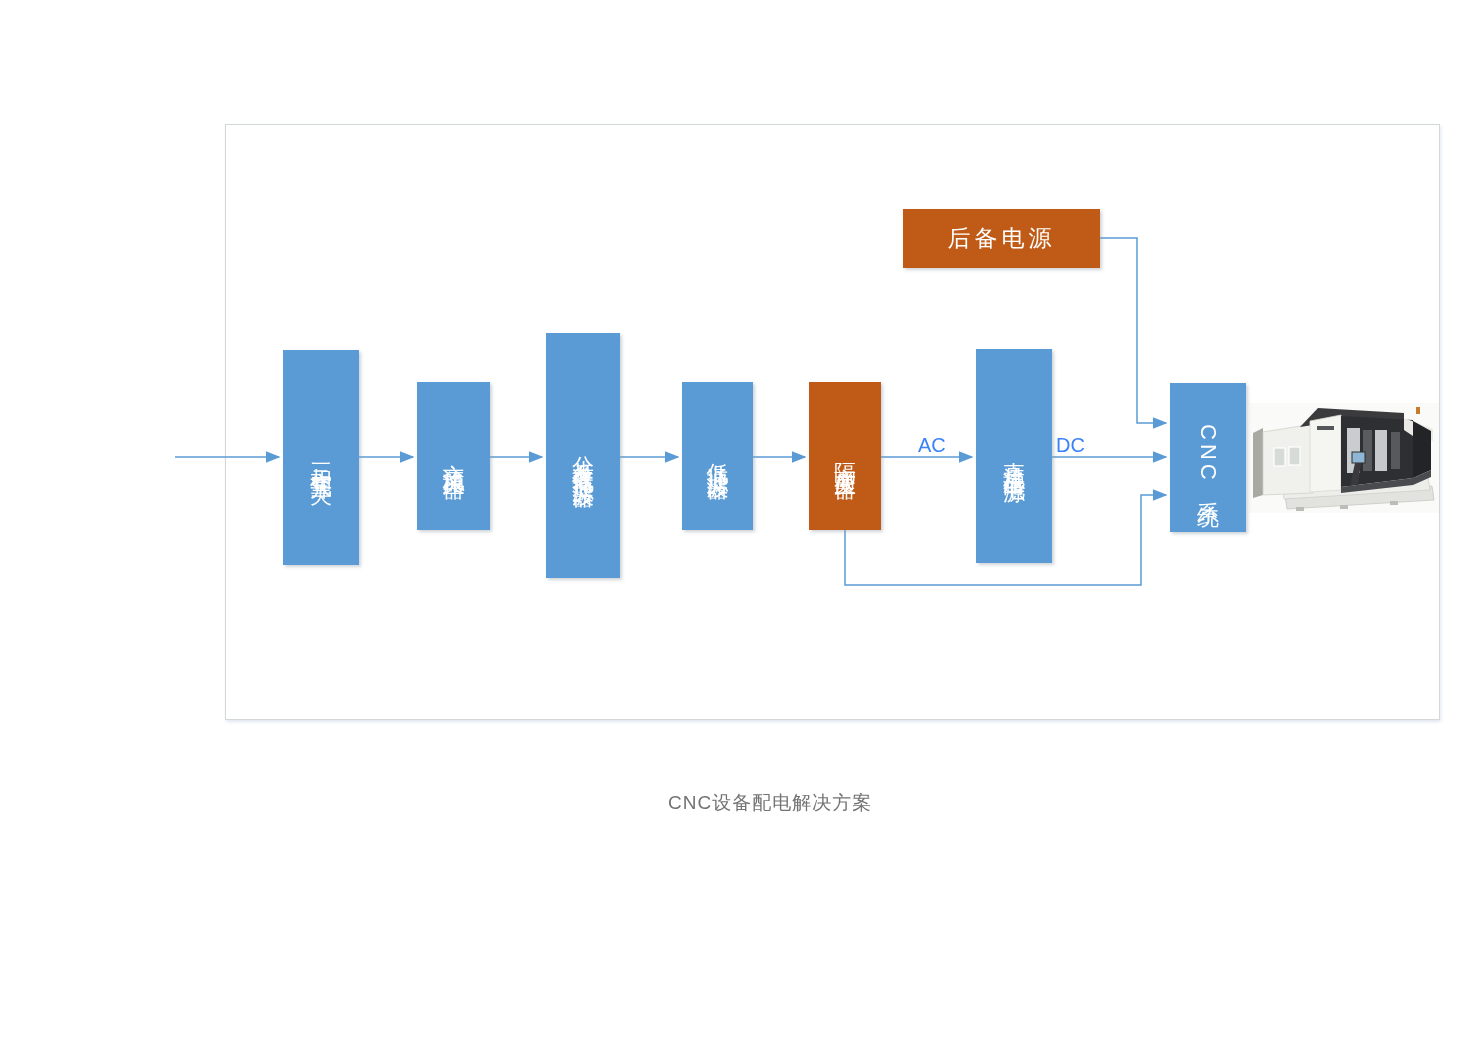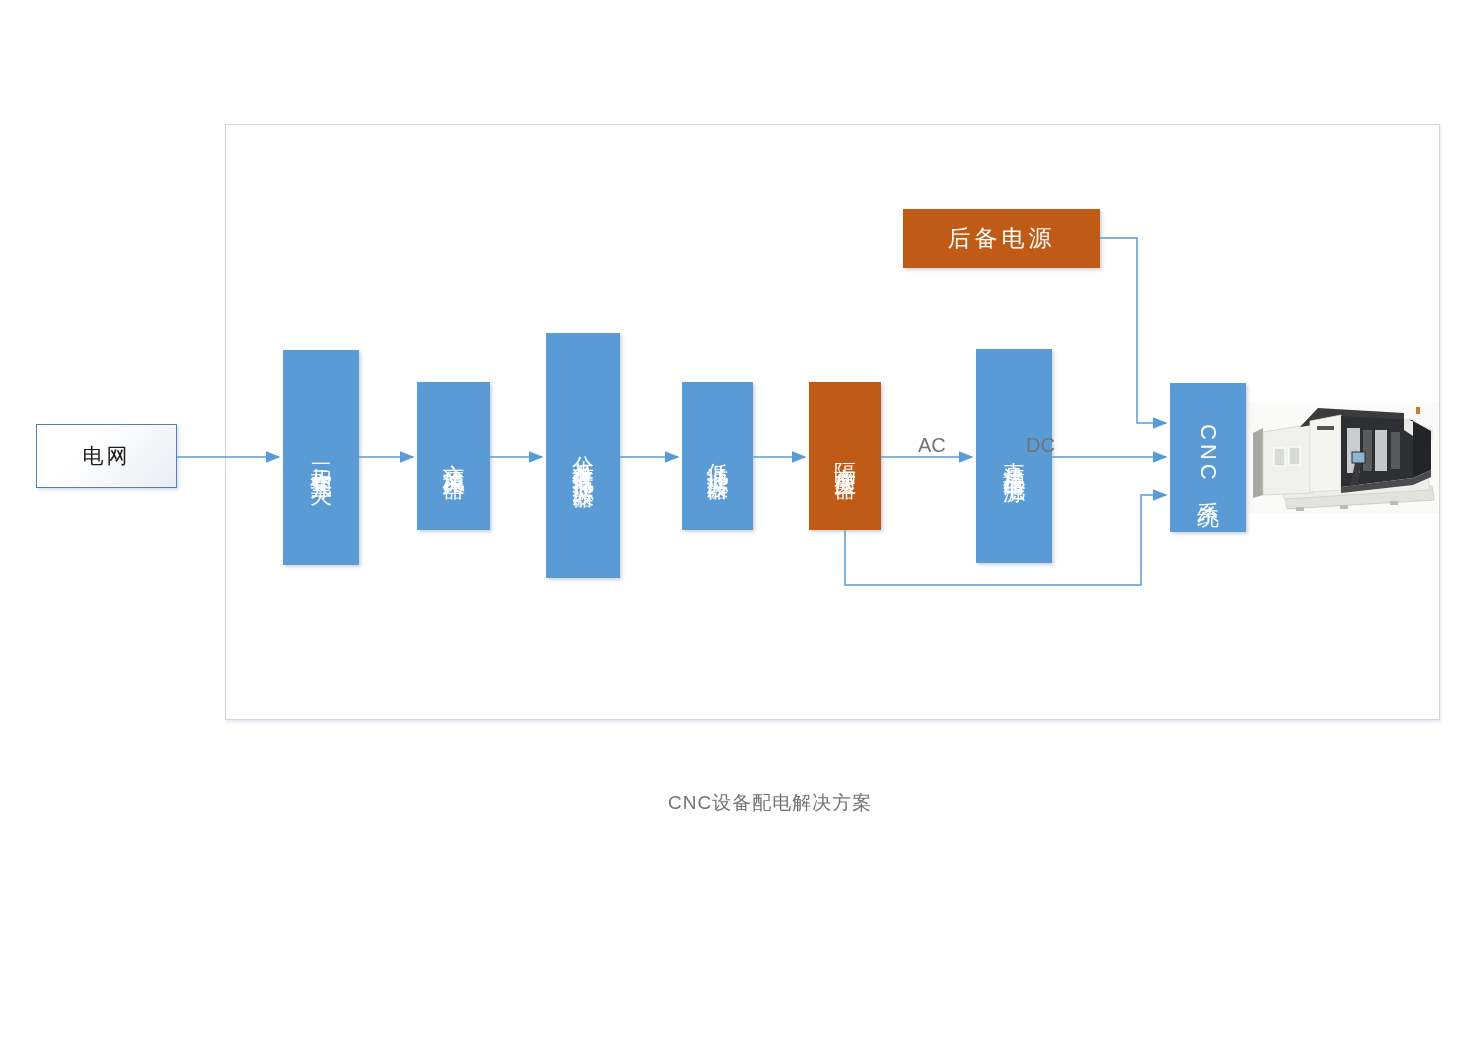--- a/index.html
+++ b/index.html
@@ -29,23 +29,23 @@
   }
   .node-breaker   { left:283px; top:350px; width:76px; height:215px; }
   .node-acstab    { left:417px; top:382px; width:73px; height:148px; }
   .node-stepfilter{ left:546px; top:333px; width:74px; height:245px; }
   .node-lowpass   { left:682px; top:382px; width:71px; height:148px; }
   .node-isolation { left:809px; top:382px; width:72px; height:148px; }
   .node-dcsupply  { left:976px; top:349px; width:76px; height:214px; }
   .node-backup    { left:903px; top:209px; width:197px; height:59px; font-size:23px; letter-spacing:4px; }
   .node-cnc       { left:1170px; top:383px; width:76px; height:149px; }
 
-  .edge-label { position:absolute; color:#737373; font-size:20px; }
+  .edge-label { position:absolute; color:#3b82f6; font-size:20px; }
   .edge-label-ac { left:918px; top:434px; }
-  .edge-label-dc { left:1026px; top:434px; }
+  .edge-label-dc { left:1056px; top:434px; }
 
   .diagram-title {
     position:absolute; left:668px; top:790px;
     color:#737373; font-size:19px; letter-spacing:1px;
   }
 </style>
 </head>
 <body>
 
 <div class="canvas">
@@ -91,23 +91,20 @@
       <rect x="1391" y="432" width="9" height="37" fill="#57595c"></rect>
       <polygon points="1404,418 1433,429 1433,441 1413,436 1404,430" fill="#ebe9e5"></polygon>
       <polygon points="1413,421 1431,431 1431,470 1413,478" fill="#232427"></polygon>
       <polygon points="1341,487 1413,478 1431,470 1431,477 1413,485 1341,493" fill="#4a4b4e"></polygon>
       <rect x="1352" y="452" width="13" height="11" fill="#8fb6d4" stroke="#2e2e2e" stroke-width="1"></rect>
       <polygon points="1355,463 1361,463 1358,484 1350,486" fill="#3a3a3c"></polygon>
       <rect x="1416" y="407" width="4" height="7" fill="#c87b2a"></rect>
     </g>
   </svg>
 
-  <div class="node node-grid">
-    <span>电网</span>
-  </div>
 
   <div class="node node-blue node-breaker">
     <span class="vtext">三相空气开关</span>
   </div>
 
   <div class="node node-blue node-acstab">
     <span class="vtext">交流稳压器</span>
   </div>
 
   <div class="node node-blue node-stepfilter">

